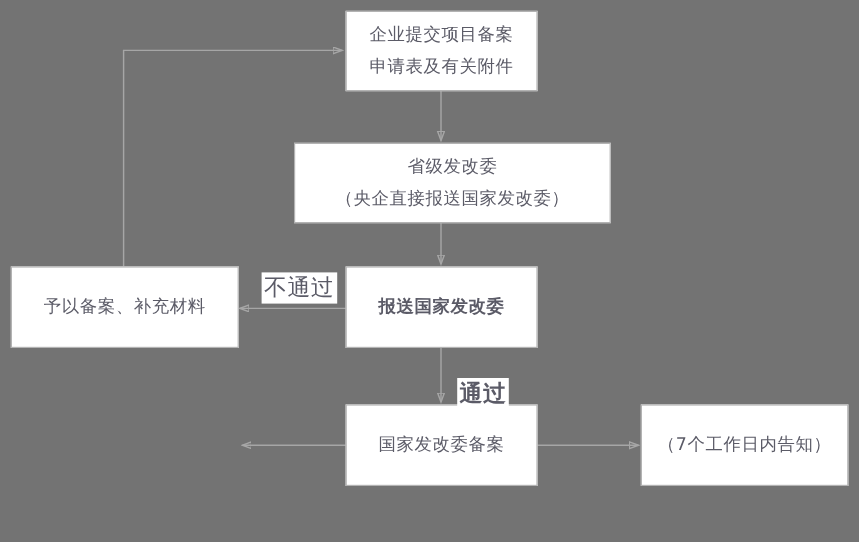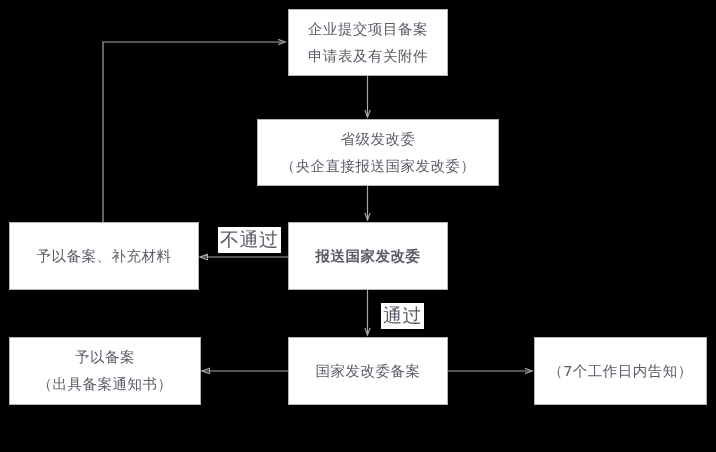--- a/index.html
+++ b/index.html
@@ -4,21 +4,21 @@
 <style>
   html, body {
     margin: 0;
     padding: 0;
     background: #ffffff;
   }
   #canvas {
     position: relative;
     width: 716px;
     height: 452px;
-    background: #000000;
+    background: #737373;
     font-family: "DejaVu Sans", "Liberation Sans", sans-serif;
     overflow: hidden;
   }
   .node {
     position: absolute;
     box-sizing: border-box;
     border: 1px solid #b3b3b3;
     background: #ffffff;
     display: flex;
     flex-direction: column;
@@ -83,42 +83,38 @@
     <line x1="288" y1="371" x2="202" y2="371" marker-end="url(#arrow)"></line>
 
     <line x1="447" y1="371" x2="532" y2="371" marker-end="url(#arrow)"></line>
   </svg>
 
   <div class="node" style="left:288px; top:9px; width:160px; height:67px;">
     <span class="l1">企业提交项目备案</span>
     <span class="l2">申请表及有关附件</span>
   </div>
 
-  <div class="node" style="left:257px; top:119px; width:242px; height:67px;">
+  <div class="node" style="left:245px; top:119px; width:264px; height:67px;">
     <span class="l1">省级发改委</span>
     <span class="l2">（央企直接报送国家发改委）</span>
   </div>
 
   <div class="node" style="left:9px; top:222px; width:190px; height:68px;">
     <span class="l1">予以备案、补充材料</span>
   </div>
 
   <div class="node" style="left:288px; top:222px; width:160px; height:68px;font-weight:bold;">
     <span class="l1">报送国家发改委</span>
   </div>
 
-  <div class="node" style="left:9px; top:337px; width:192px; height:68px;">
-    <span class="l1">予以备案</span>
-    <span class="l2">（出具备案通知书）</span>
-  </div>
 
   <div class="node" style="left:288px; top:337px; width:160px; height:68px;">
     <span class="l1">国家发改委备案</span>
   </div>
 
   <div class="node" style="left:534px; top:337px; width:173px; height:68px;">
     <span class="l2">（7个工作日内告知）</span>
   </div>
 
   <div class="edge-label" style="left:218px; top:227px;">不通过</div>
-  <div class="edge-label" style="left:381px; top:303px;">通过</div>
+  <div class="edge-label" style="left:381px; top:315px;font-weight:bold;">通过</div>
 
 </div>
 
 </body></html>

